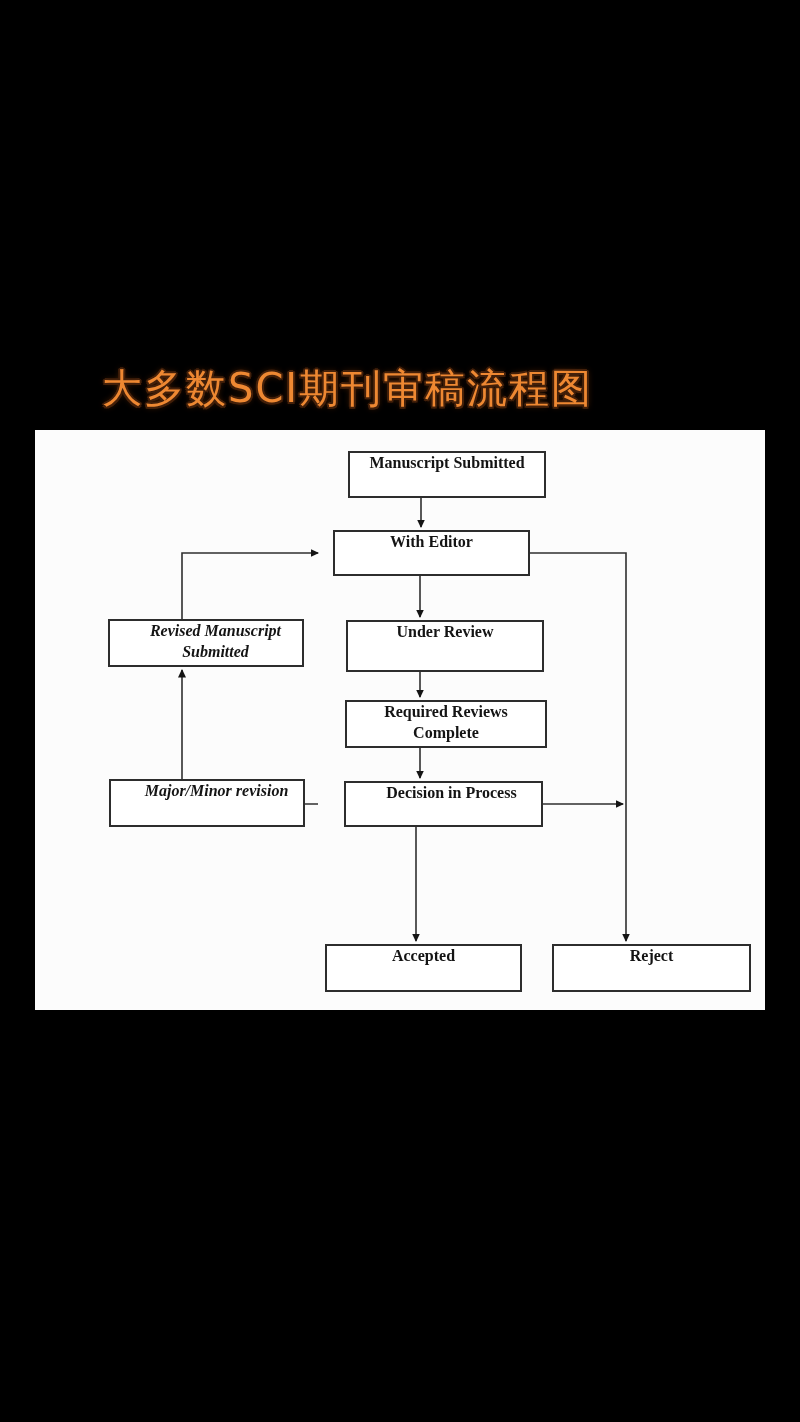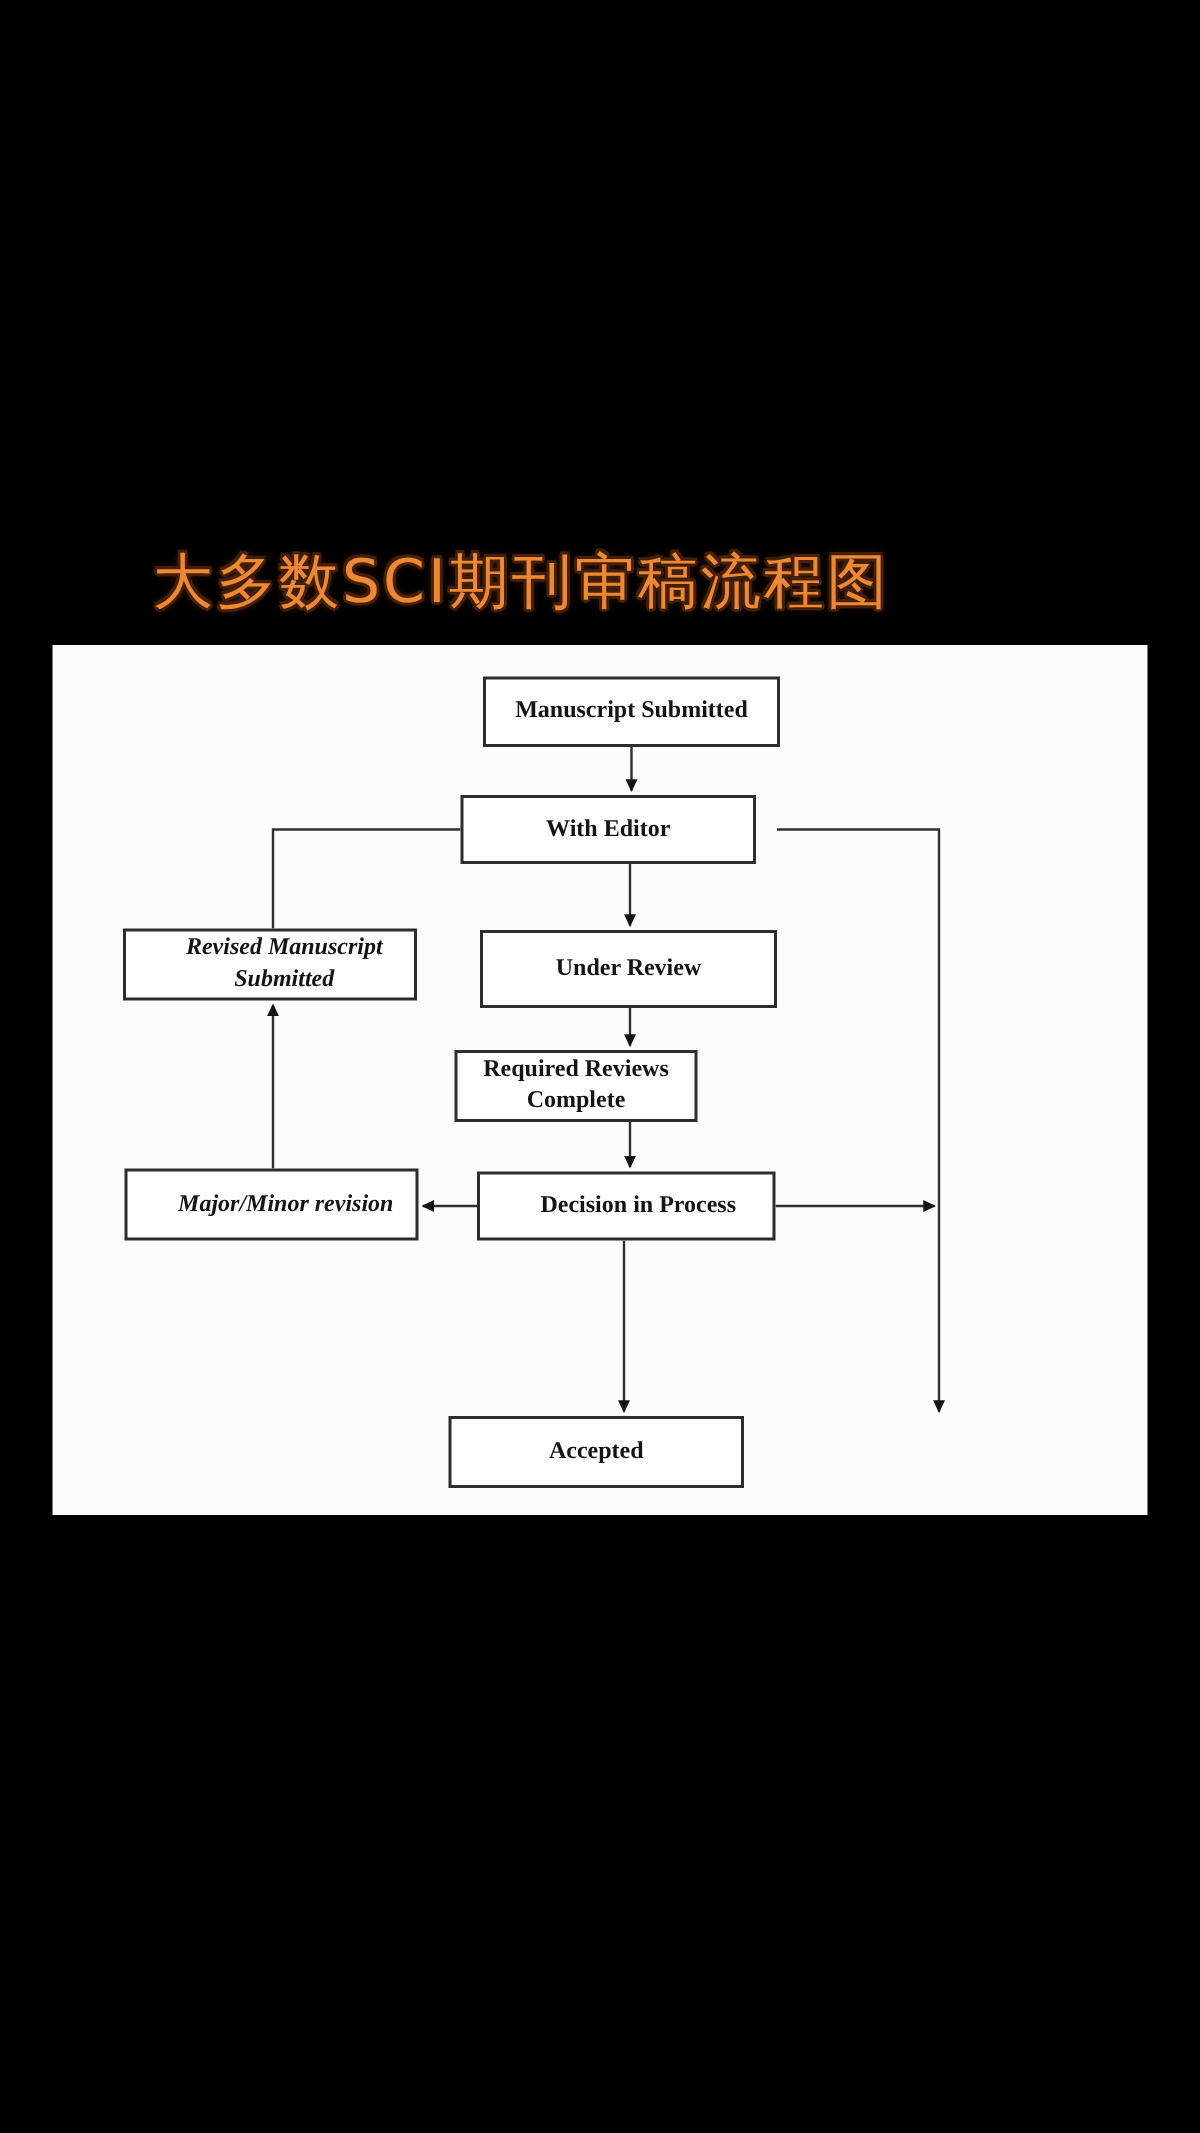--- a/index.html
+++ b/index.html
@@ -44,38 +44,38 @@
     position: absolute;
     left: 0; top: 0;
     width: 730px; height: 580px;
   }
   .node {
     position: absolute;
     box-sizing: border-box;
     background: #ffffff;
     border: 2px solid #2d2d2d;
     display: flex;
-    align-items: center;
     justify-content: center;
     text-align: center;
     font-weight: 700;
     font-size: 16px;
     line-height: 1.3;
     color: #141414;
+    margin-left: 26px;
   }
   .node.italic { font-style: italic; padding-left: 19px; }
   .node .lbl { display: inline-block; }
   .node.wrap-narrow .lbl { max-width: 160px; }
   .node.wrap-mid .lbl { max-width: 175px; }
 
   
   #n-manuscript  { left: 287px; top: 21px;  width: 198px; height: 47px; }
   #n-witheditor  { left: 272px; top: 100px; width: 197px; height: 46px; }
   #n-underreview { left: 285px; top: 190px; width: 198px; height: 52px; }
-  #n-required    { left: 268px; top: 270px; width: 162px; height: 48px; }
+  #n-required    { left: 284px; top: 270px; width: 202px; height: 48px; }
   #n-decision    { left: 283px; top: 351px; width: 199px; height: 46px; padding-left: 16px; }
   #n-revised     { left: 47px;  top: 189px; width: 196px; height: 48px; }
   #n-majorminor  { left: 48px;  top: 349px; width: 196px; height: 48px; font-style: italic; }
   #n-accepted    { left: 264px; top: 514px; width: 197px; height: 48px; }
   #n-reject      { left: 491px; top: 514px; width: 199px; height: 48px; }
 </style>
 </head>
 <body>
 
 <div id="stage">
@@ -129,15 +129,18 @@
     </div>
 
     <div class="node italic" id="n-majorminor">
       <span class="lbl">Major/Minor revision</span>
     </div>
 
     <div class="node" id="n-accepted">
       <span class="lbl">Accepted</span>
     </div>
 
+    <div class="node" id="n-reject">
+      <span class="lbl">Reject</span>
+    </div>
 
   </div>
 </div>
 
 </body></html>

